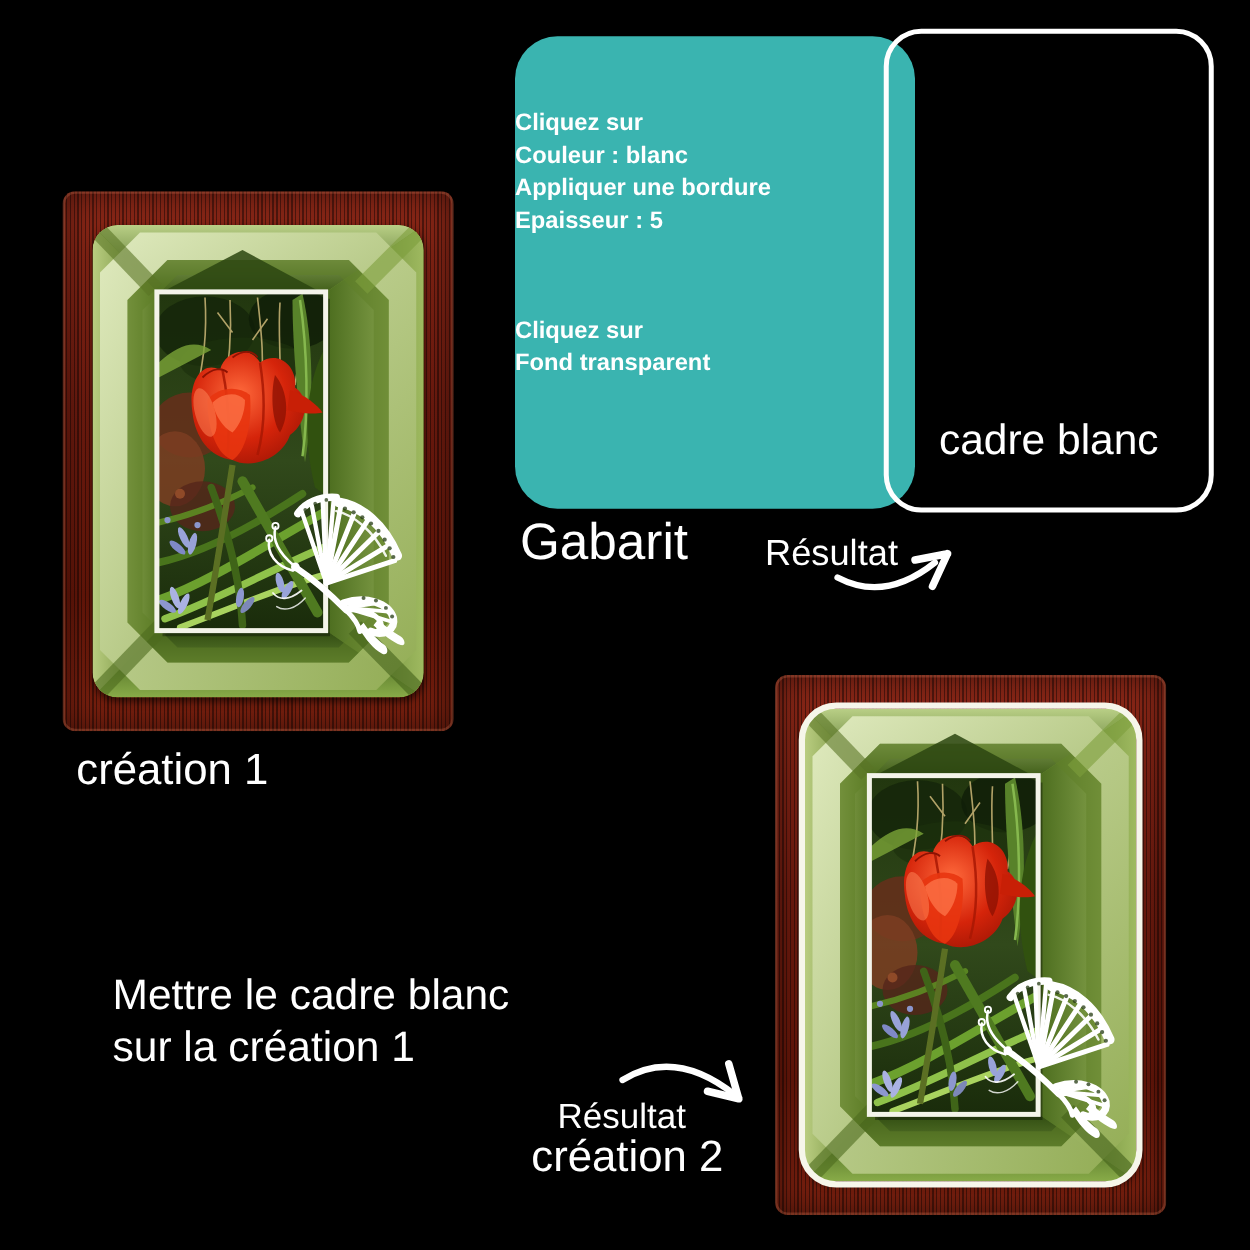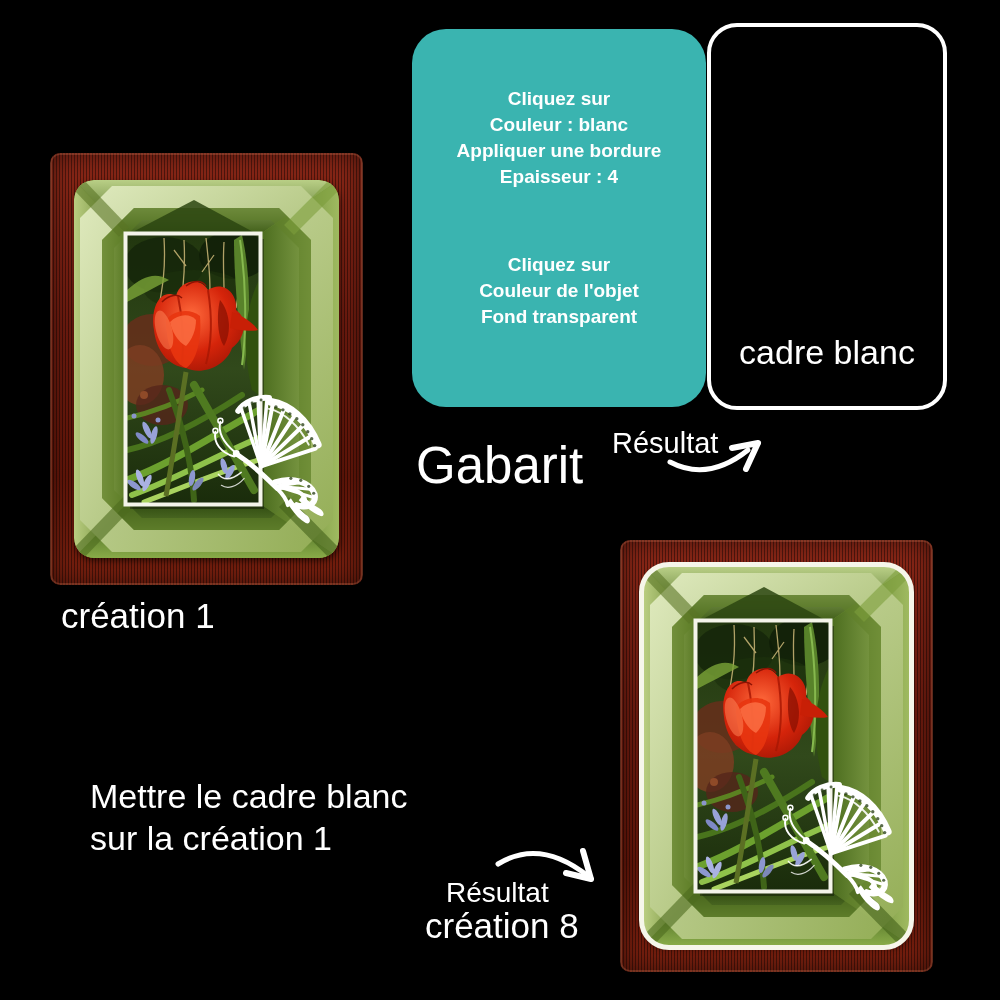--- a/index.html
+++ b/index.html
@@ -1,37 +1,37 @@
 <!DOCTYPE html>
 <html><head>
 <meta charset="utf-8">
 <style>
   html,body{margin:0;padding:0;background:#000;}
   .stage{position:relative;width:1000px;height:1000px;background:#000;overflow:hidden;
          font-family:"Liberation Sans",sans-serif;color:#fff;}
   .abs{position:absolute;}
 
   
-  .teal-box{left:412px;top:29px;width:294px;height:378px;background:#3ab4b0;
-            border-radius:34px;text-align:center;}
+  .teal-box{left:412px;top:29px;width:320px;height:378px;background:#3ab4b0;
+            border-radius:34px;}
   .teal-line{font-weight:bold;font-size:19px;line-height:26px;color:#fff;}
   .teal-block1{padding-top:57px;}
   .teal-block2{padding-top:62px;}
 
   
   .label{white-space:nowrap;}
-  .gabarit{left:416px;top:436px;font-size:51px;}
+  .gabarit{left:416px;top:410px;font-size:41px;}
   .res-top{left:612px;top:427px;font-size:29px;}
   .res-bottom{left:446px;top:877px;font-size:28px;}
   .c1-label{left:61px;top:596px;width:313px;text-align:left;font-size:35px;}
   .c2-label{left:425px;top:906px;font-size:35px;}
   .instr{left:90px;top:775px;width:400px;font-size:34px;line-height:42px;}
 
   
-  .white-frame{left:707px;top:23px;width:240px;height:387px;border:4px solid #fff;
+  .white-frame{left:707px;top:23px;width:264px;height:387px;border:4px solid #fff;
                border-radius:30px;box-sizing:border-box;}
   .cadre-label{left:0;bottom:34px;width:100%;text-align:center;font-size:34px;}
 
   
   .card{width:313px;height:432px;border-radius:10px;
         background:
           repeating-linear-gradient(90deg, rgba(0,0,0,.42) 0 1px, rgba(0,0,0,0) 1px 3px),
           linear-gradient(180deg,#8a2717,#6e1b0f 40%,#641609 75%,#79200f);
         box-shadow: inset 0 0 0 2px rgba(255,150,110,.22),
                     inset 0 0 26px rgba(0,0,0,.55),
@@ -240,25 +240,24 @@
   </svg>
 </div>
   </div>
   <div class="abs label c1-label">création 1</div>
 
   <div class="abs teal-box">
     <div class="teal-block1">
       <div class="teal-line">Cliquez sur</div>
       <div class="teal-line">Couleur : blanc</div>
       <div class="teal-line">Appliquer une bordure</div>
-      <div class="teal-line">Epaisseur : 4</div>
+      <div class="teal-line">Epaisseur : 5</div>
     </div>
     <div class="teal-block2">
       <div class="teal-line">Cliquez sur</div>
-      <div class="teal-line">Couleur de l'objet</div>
       <div class="teal-line">Fond transparent</div>
     </div>
   </div>
   <div class="abs label gabarit">Gabarit</div>
 
   <div class="abs label res-top">Résultat</div>
   <svg class="abs arrow-top" viewBox="0 0 122 56">
     <path d="M10,32 Q48,52 88,20" stroke="#fff" stroke-width="5" fill="none" stroke-linecap="round"></path>
     <path d="M98,13 L72,18 M98,13 L86,39" stroke="#fff" stroke-width="6" fill="none" stroke-linecap="round"></path>
   </svg>
@@ -270,21 +269,21 @@
   <div class="abs instr">
     <div>Mettre le cadre blanc</div>
     <div>sur la création 1</div>
   </div>
 
   <svg class="abs arrow-bottom" viewBox="0 0 120 58">
     <path d="M8,28 Q50,2 98,40" stroke="#fff" stroke-width="5" fill="none" stroke-linecap="round"></path>
     <path d="M101,43 L76,37 M101,43 L93,15" stroke="#fff" stroke-width="6" fill="none" stroke-linecap="round"></path>
   </svg>
   <div class="abs label res-bottom">Résultat</div>
-  <div class="abs label c2-label">création 8</div>
+  <div class="abs label c2-label">création 2</div>
 
   <div class="abs card card2">
     <div class="card-content">
   <div class="mat">
     <svg viewBox="0 0 265 378" preserveAspectRatio="none">
       <defs>
         <linearGradient id="gTop" x1="0" y1="0" x2="0" y2="1">
           <stop offset="0" stop-color="#b9cf86"></stop>
                 <stop offset="1" stop-color="#3e5c16"></stop>
         </linearGradient>

